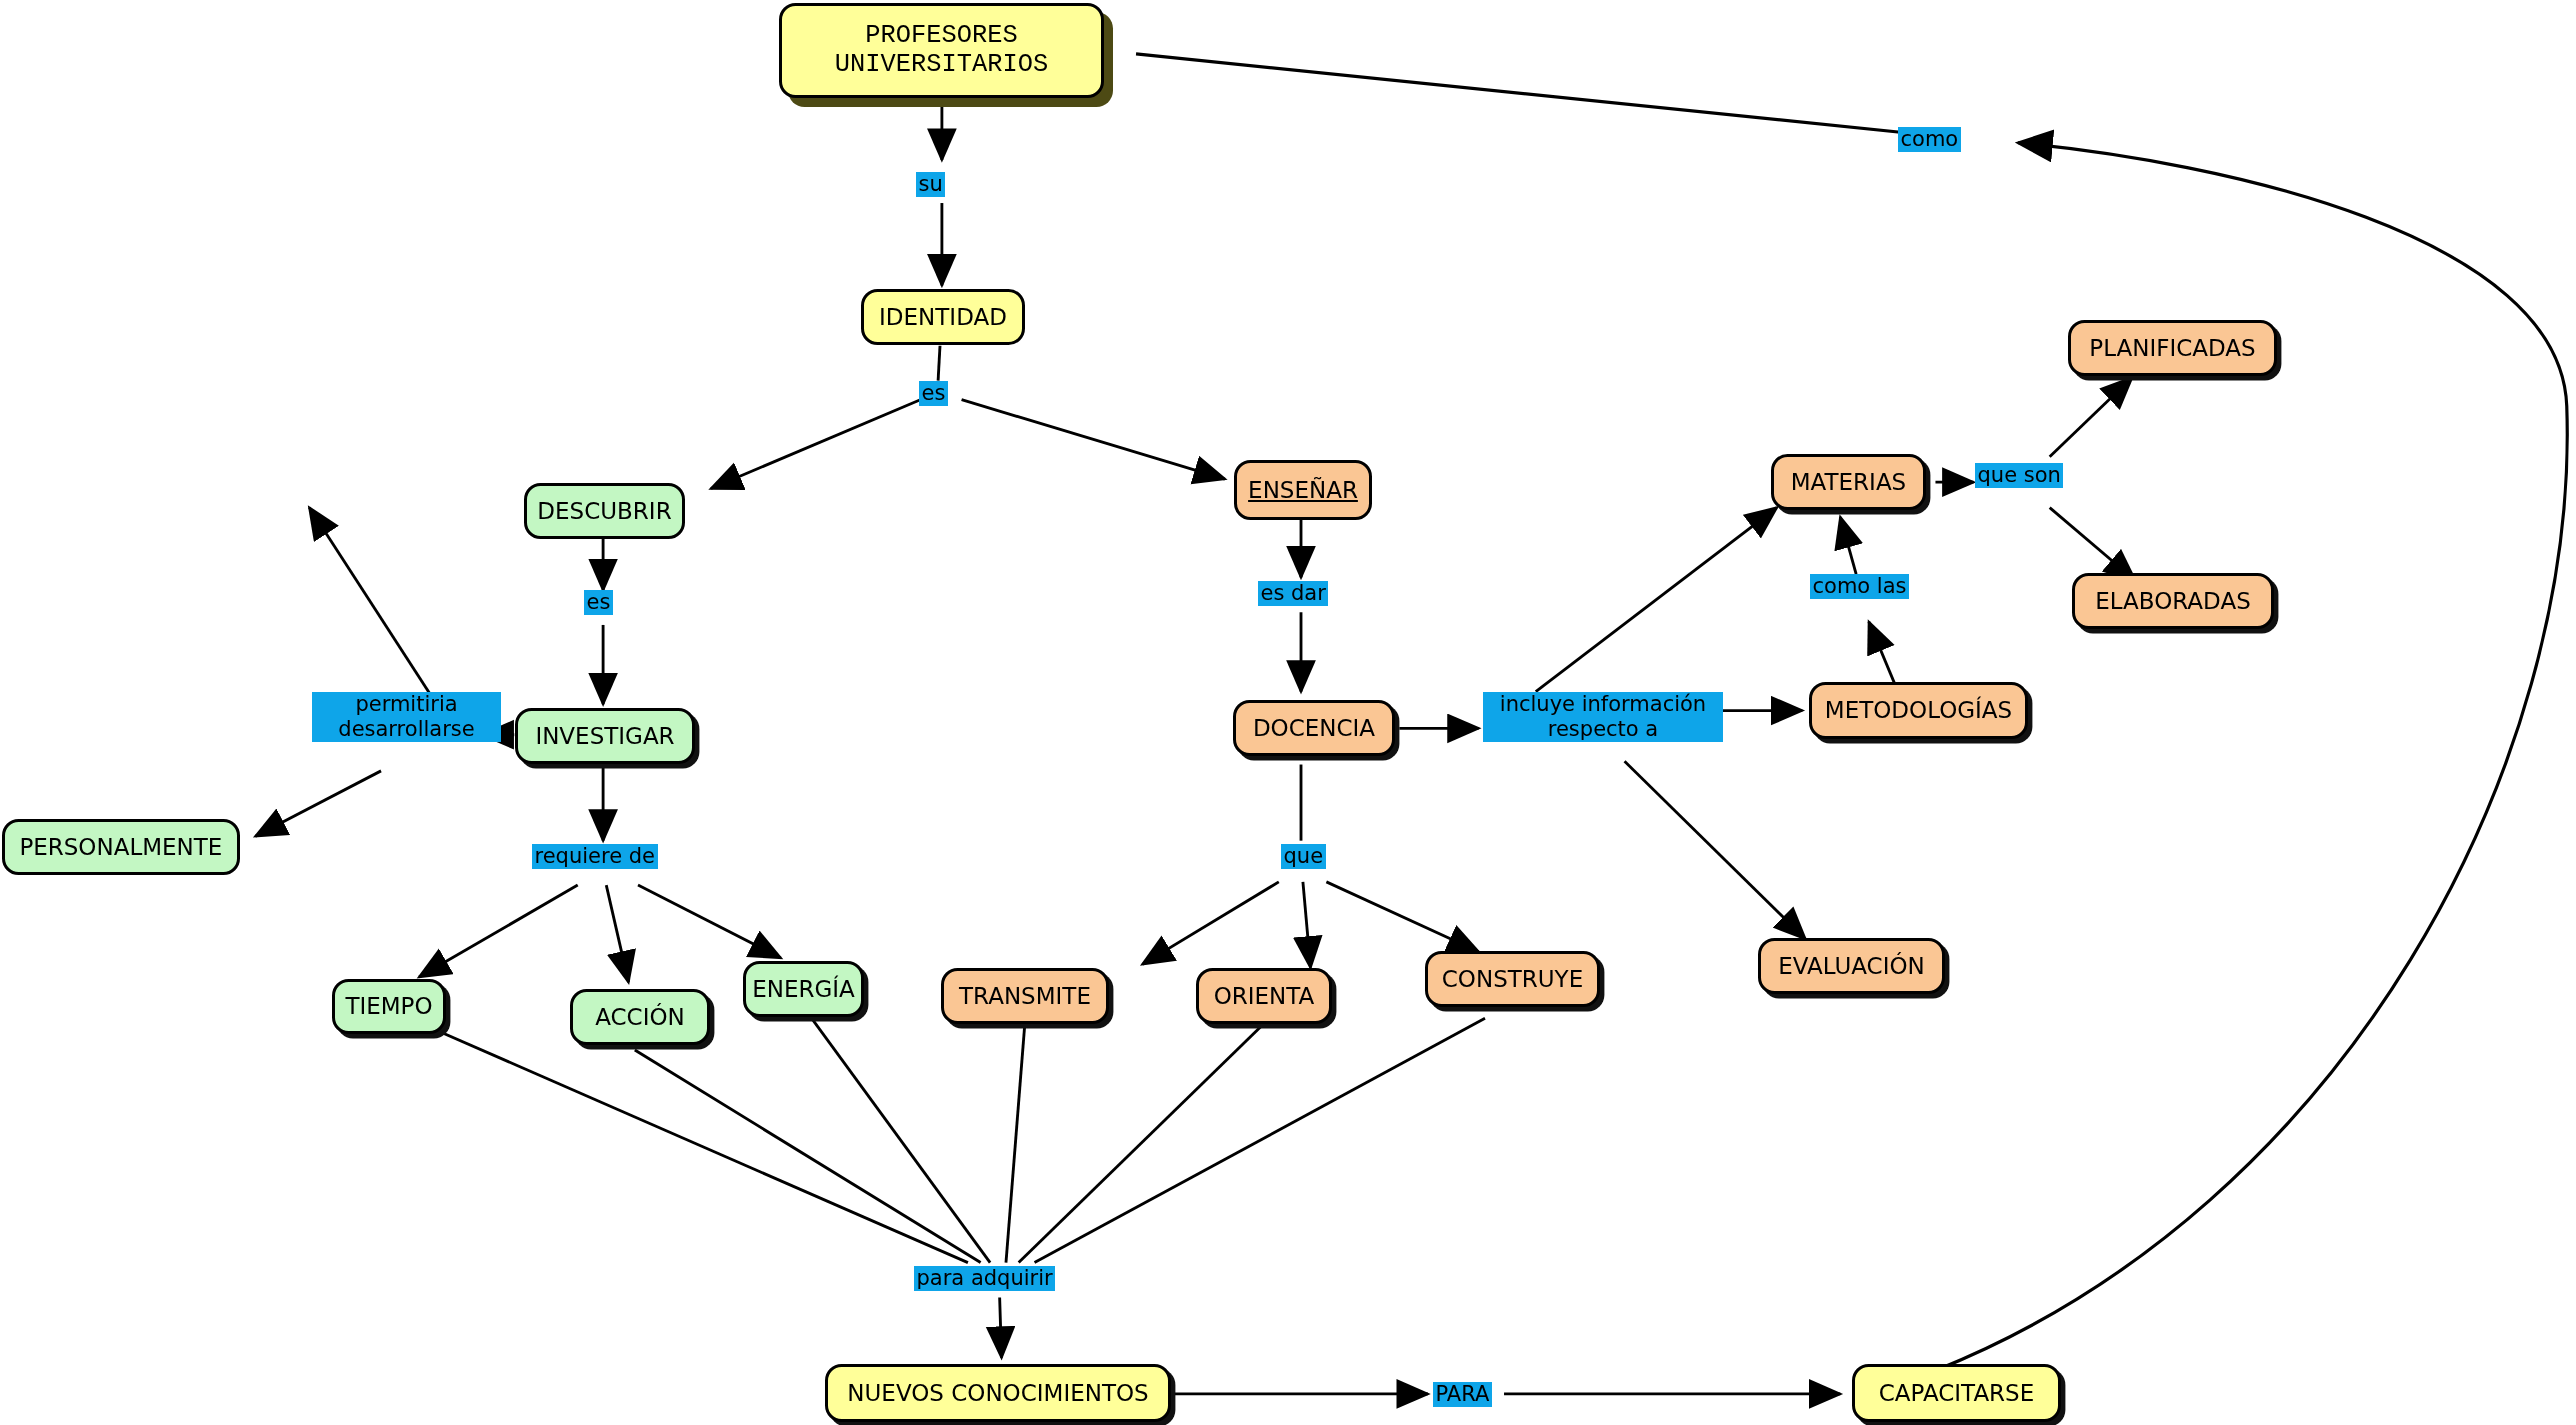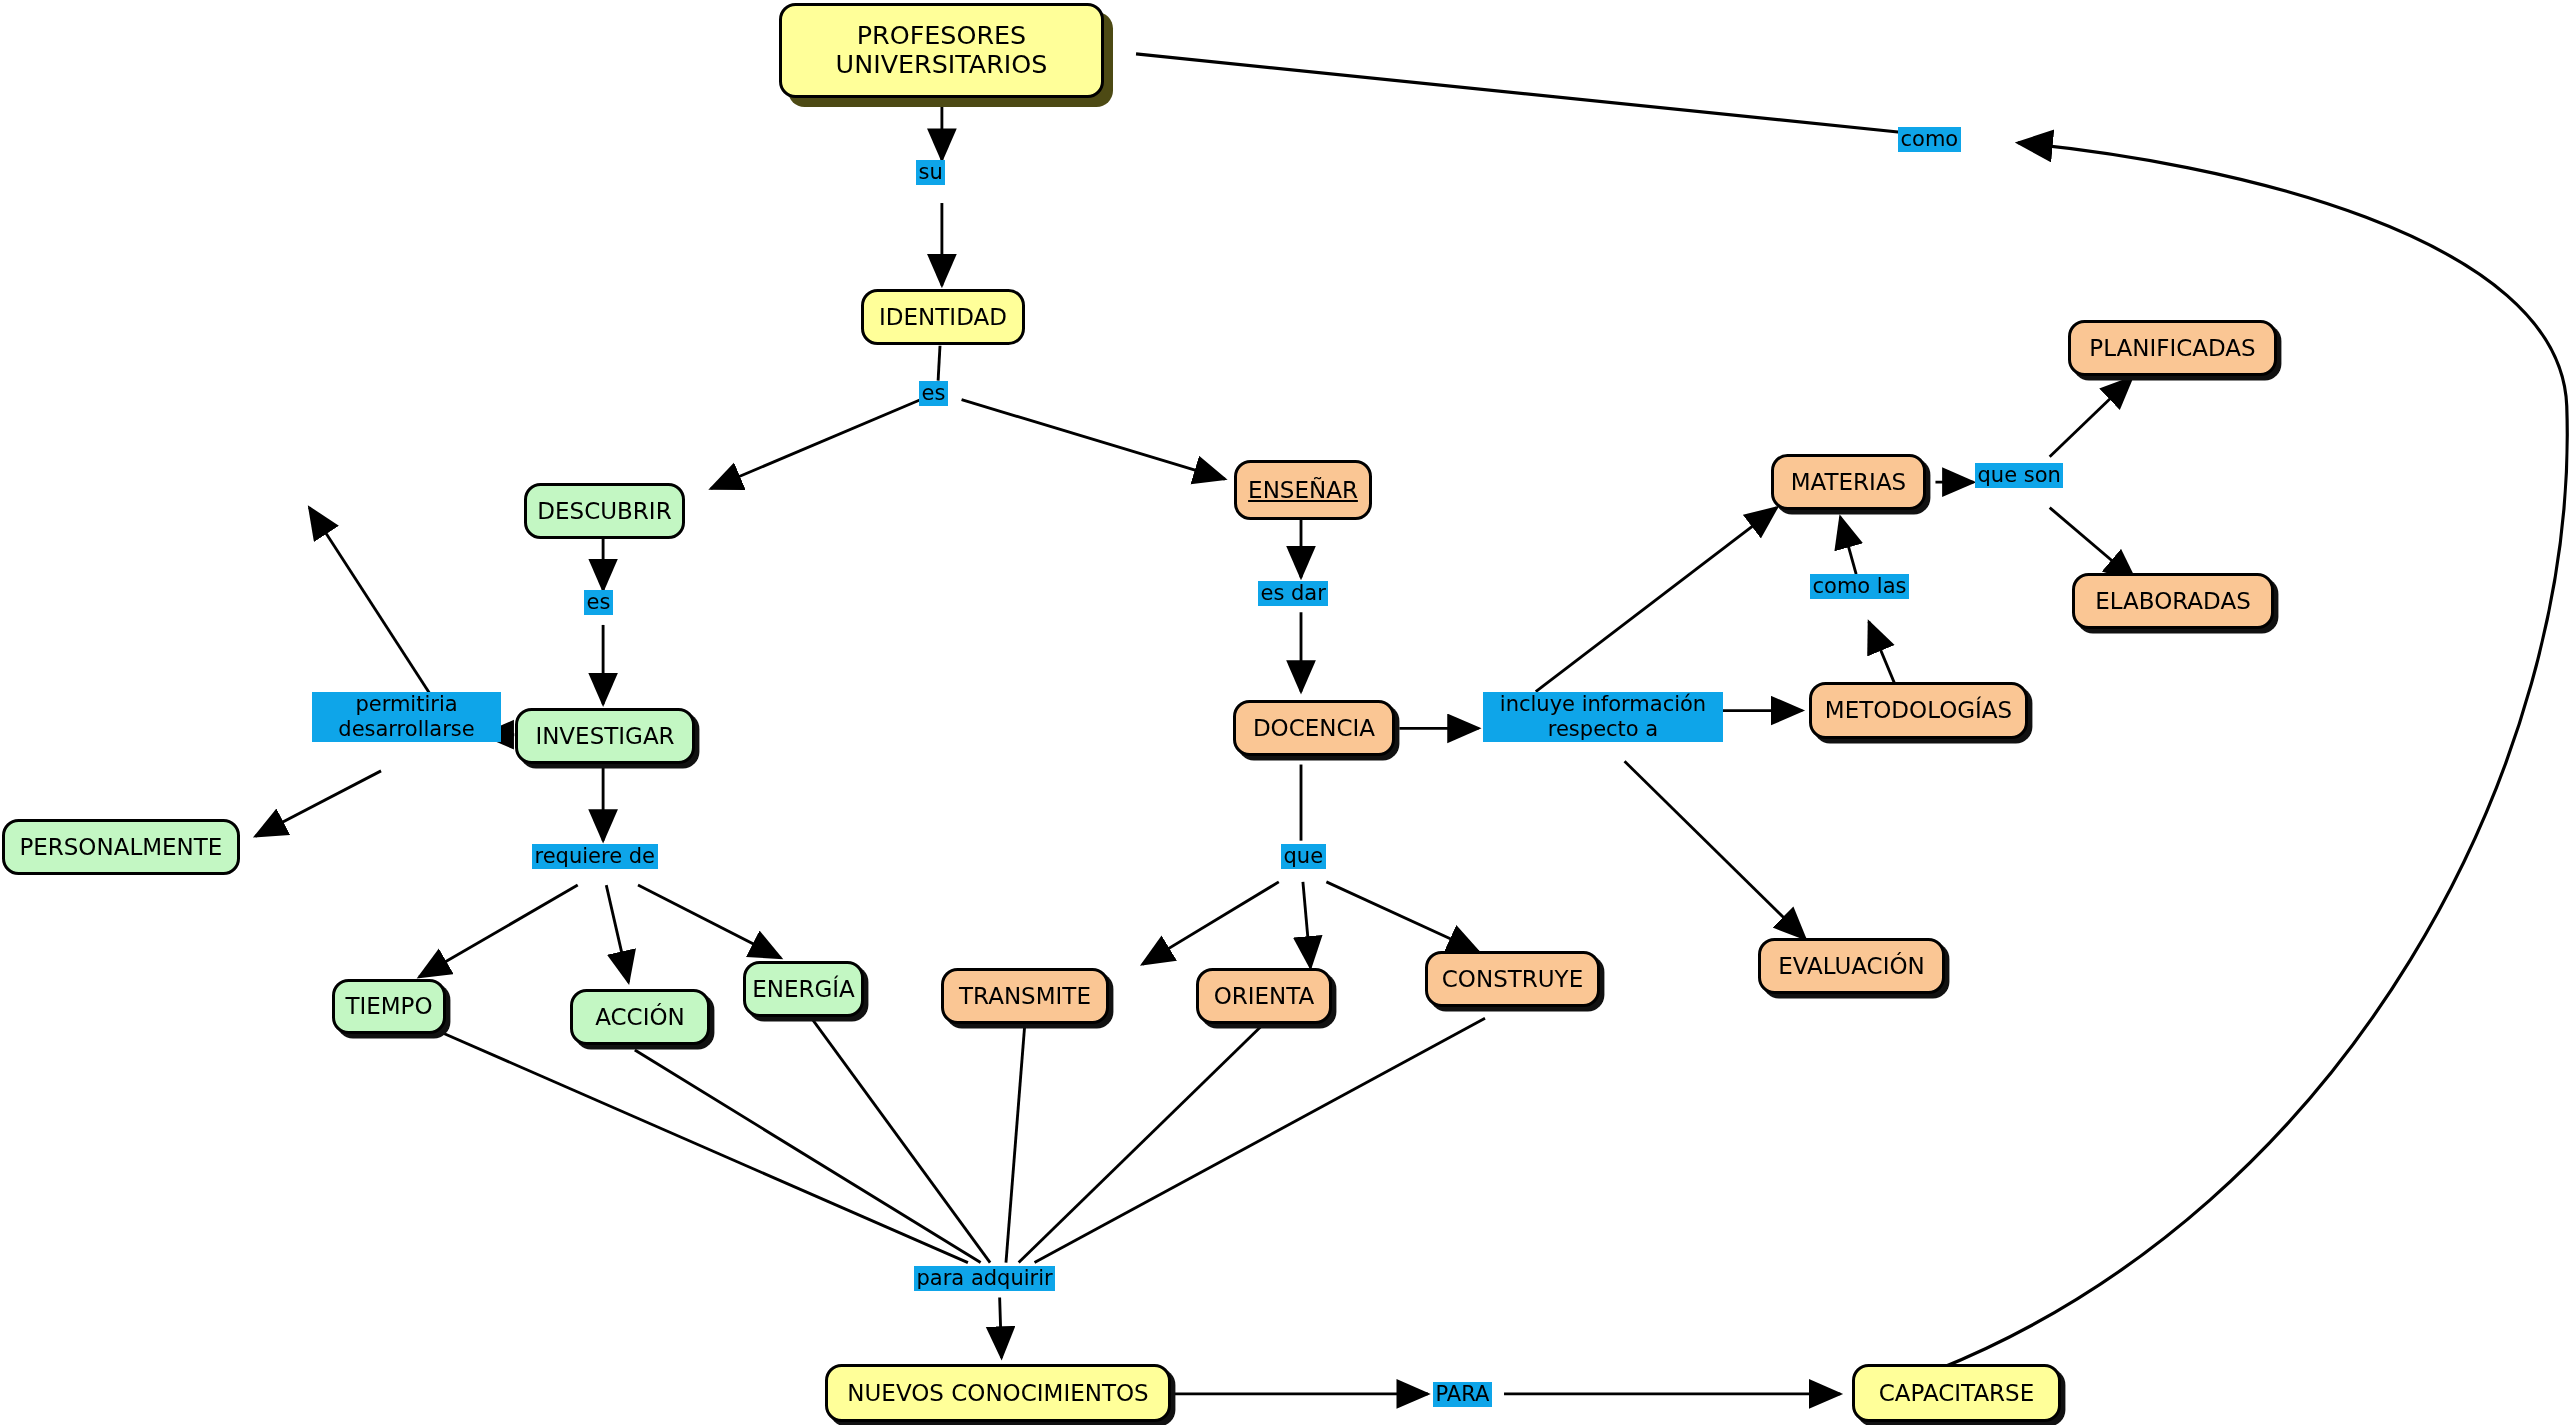--- a/index.html
+++ b/index.html
@@ -6,21 +6,21 @@
   html,body{margin:0;padding:0;background:#ffffff;}
   body{font-family:"DejaVu Sans","Liberation Sans",sans-serif;}
   #stage{position:relative;width:2576px;height:1425px;background:#fff;overflow:hidden;}
   #wires{position:absolute;left:0;top:0;width:2576px;height:1425px;pointer-events:none;}
   .node{position:absolute;box-sizing:border-box;border:3.2px solid #000;border-radius:16.5px;
         display:flex;align-items:center;justify-content:center;text-align:center;
         color:#000;line-height:1.15;padding:1.3px 9px;white-space:pre-line;}
   .n-yellow{background:#ffff99;}
   .n-green{background:#c3f7c3;}
   .n-orange{background:#fac694;}
-  .shadow{box-shadow:9px 9px 0 0 #4d4a14;}
+  .shadow{box-shadow:9px 9px 0 0 #4d4a14;font-family:Liberation Mono, monospace;}
   .shadow-soft{box-shadow:4.4px 4.4px 0 0 #111111;}
   .lbl{position:absolute;color:#000;white-space:pre-line;text-align:center;
        line-height:1.18;background:#0ea5e9;padding:0 2.5px;}
 </style>
 </head>
 <body>
 
 <div id="stage">
 
   <svg id="wires" viewBox="0 0 4059 2246">
@@ -150,21 +150,21 @@
   <div class="node n-orange shadow-soft" style="left:1758px;top:938px;width:187px;height:56px;font-size:23px;">EVALUACIÓN</div>
 
   <div class="node n-orange shadow-soft" style="left:2068px;top:320px;width:209px;height:56px;font-size:23px;">PLANIFICADAS</div>
 
   <div class="node n-orange shadow-soft" style="left:2072px;top:573px;width:202px;height:56px;font-size:23px;">ELABORADAS</div>
 
   <div class="node n-yellow shadow-soft" style="left:825px;top:1364px;width:346px;height:58px;font-size:23px;">NUEVOS CONOCIMIENTOS</div>
 
   <div class="node n-yellow shadow-soft" style="left:1852px;top:1364px;width:209px;height:58px;font-size:23px;">CAPACITARSE</div>
 
-  <div class="lbl" style="left:916px;top:160px;font-size:21px;">su</div>
+  <div class="lbl" style="left:916px;top:172px;font-size:21px;">su</div>
 
   <div class="lbl" style="left:919px;top:381px;font-size:21px;">es</div>
 
   <div class="lbl" style="left:584px;top:590px;font-size:21px;">es</div>
 
   <div class="lbl" style="left:1258px;top:581px;font-size:21px;">es dar</div>
 
   <div class="lbl" style="left:312px;top:692px;width:184px;font-size:21px;">permitiria
 desarrollarse</div>
 

